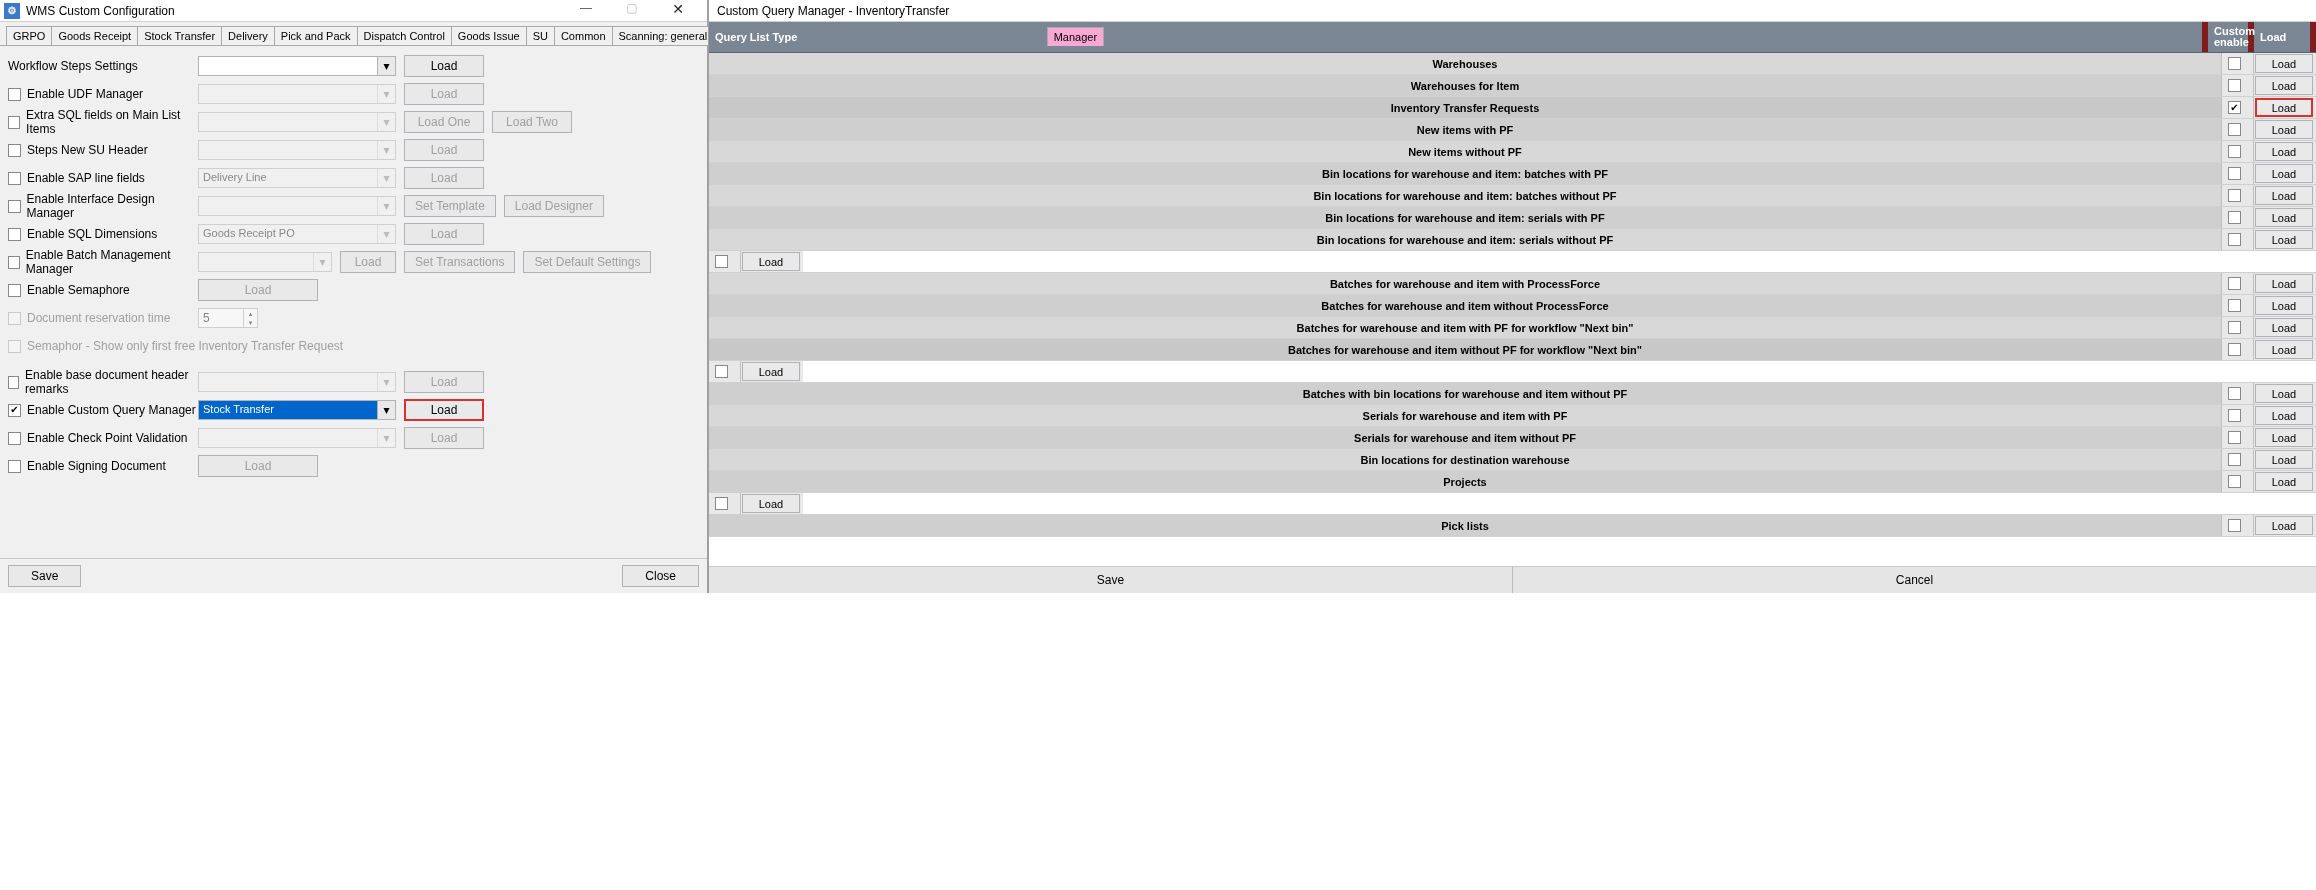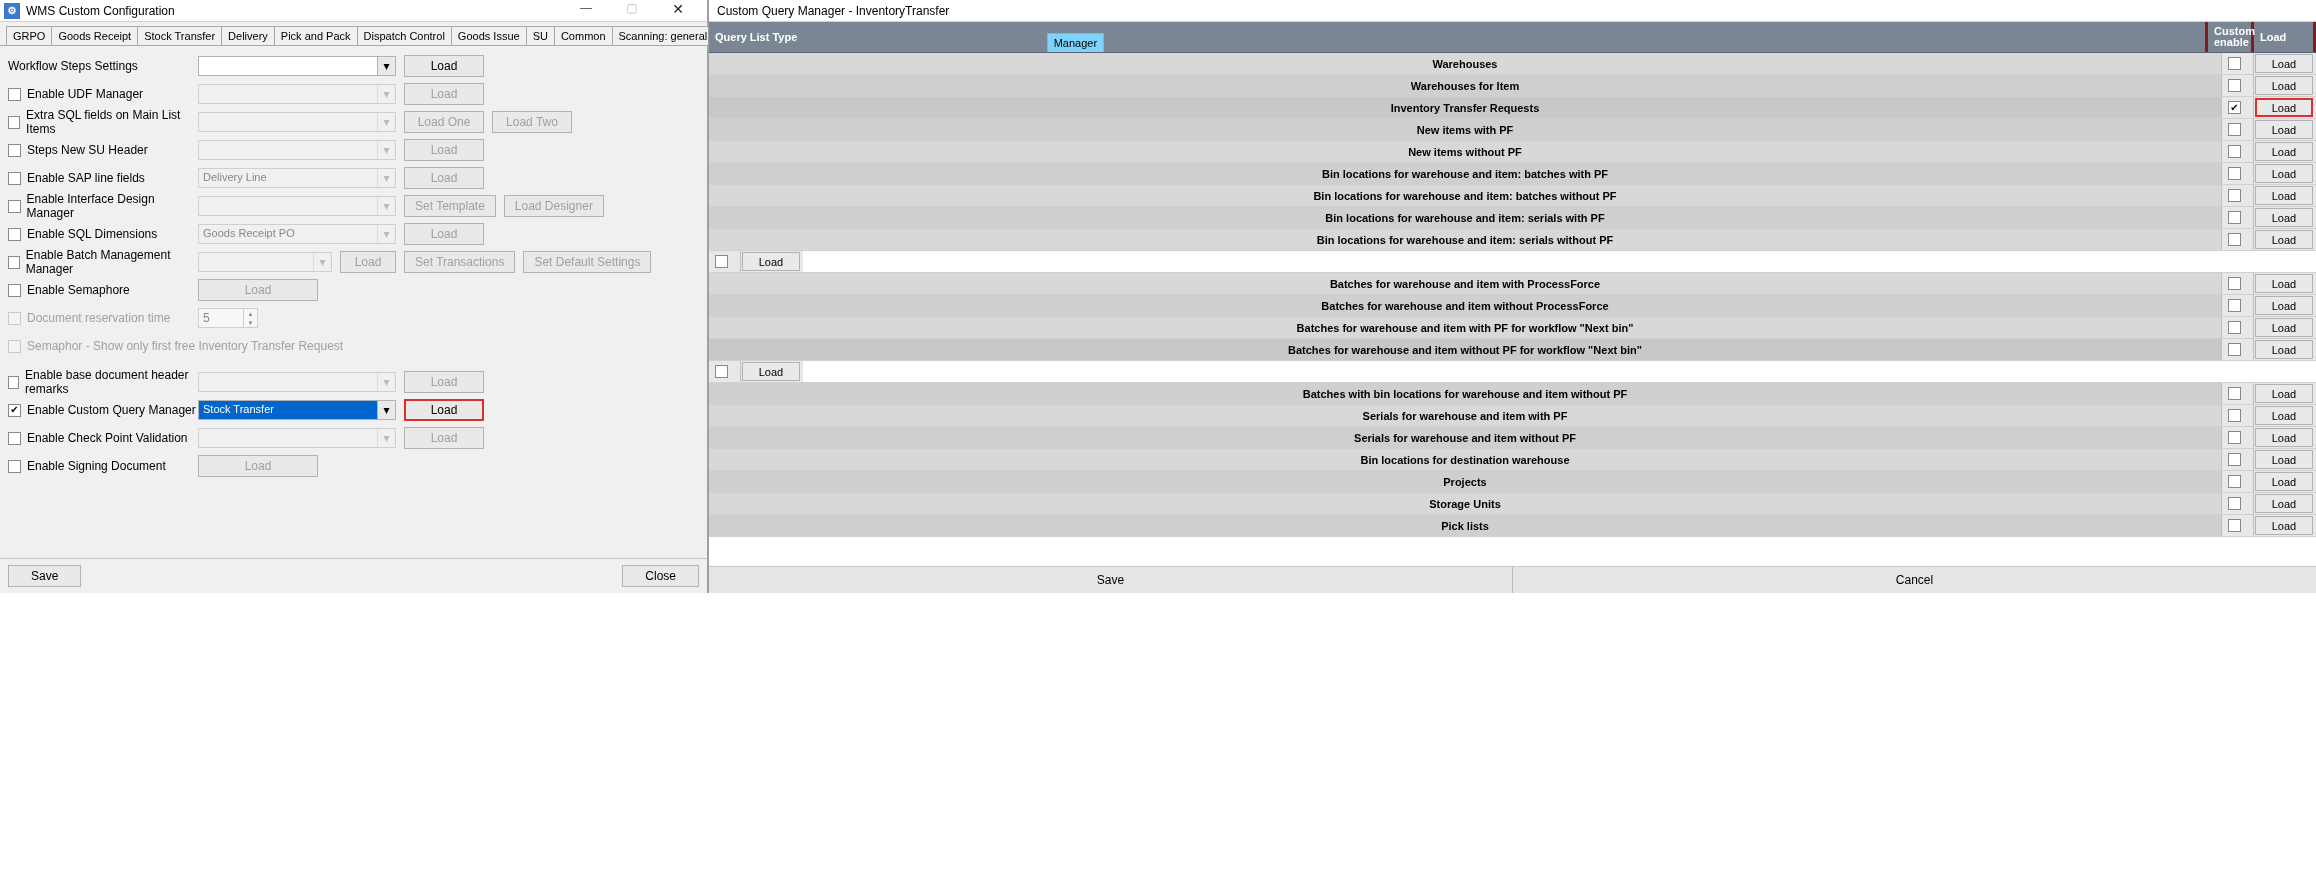--- a/index.html
+++ b/index.html
@@ -69,23 +69,23 @@
     padding: 3px 6px;
     border: 1px solid #a9a9a9;
     border-bottom: none;
     background:#f0f0f0;
     margin-right:-1px;
     font-size:11px;
     cursor:default;
     white-space:nowrap;
   }
   .tab.active {
-    background:#7dd3fc;
+    background:#f9a8d4;
     position:relative;
-    top:7px;
+    top:1px;
   }
 
   .form-body {
     flex:1;
     overflow:auto;
     background:#f0f0f0;
     padding: 6px 8px;
   }
   .row {
     display:flex;
@@ -169,21 +169,21 @@
   }
   .grid-header {
     display:flex;
     background: #7b8695;
     color:#fff;
     font-weight:bold;
     border-bottom:1px solid #5a6470;
   }
   .grid-header .cell {
     padding:4px 6px;
-    border-right:3px solid #7f1d1d;
+    border-right:6px solid #7f1d1d;
     font-size:11px;
   }
   .grid-row { display:flex; height:22px; border-bottom:1px solid #d0d0d0; align-items:stretch;}
   .grid-row:nth-child(odd) .c-name { background:#d8d8d8; }
   .grid-row:nth-child(even) .c-name { background:#cfcfcf; }
   .grid-row.hl .c-name { background:#c8c8c8; }
   .cell { display:flex; align-items:center; padding:0 6px; font-size:11px; }
   .c-name { flex:1; font-weight:bold; min-width:0; border-right:1px solid #c0c0c0;justify-content:center;}
   .c-name span { overflow:hidden; text-overflow:ellipsis; display:block; line-height:12px;}
   .c-chk { width:32px; justify-content:center; background:#e8e8e8; border-right:1px solid #c0c0c0;}
@@ -677,23 +677,20 @@
             <span>Projects</span>
           </div>
           <div class="cell c-chk">
             <span class="chk"></span>
           </div>
           <div class="cell c-load">
             <div class="btn">Load</div>
           </div>
         </div>
         <div class="grid-row">
-          <div class="cell c-name">
-            <span>Storage Units</span>
-          </div>
           <div class="cell c-chk">
             <span class="chk"></span>
           </div>
           <div class="cell c-load">
             <div class="btn">Load</div>
           </div>
         </div>
         <div class="grid-row">
           <div class="cell c-name">
             <span>Pick lists</span>

